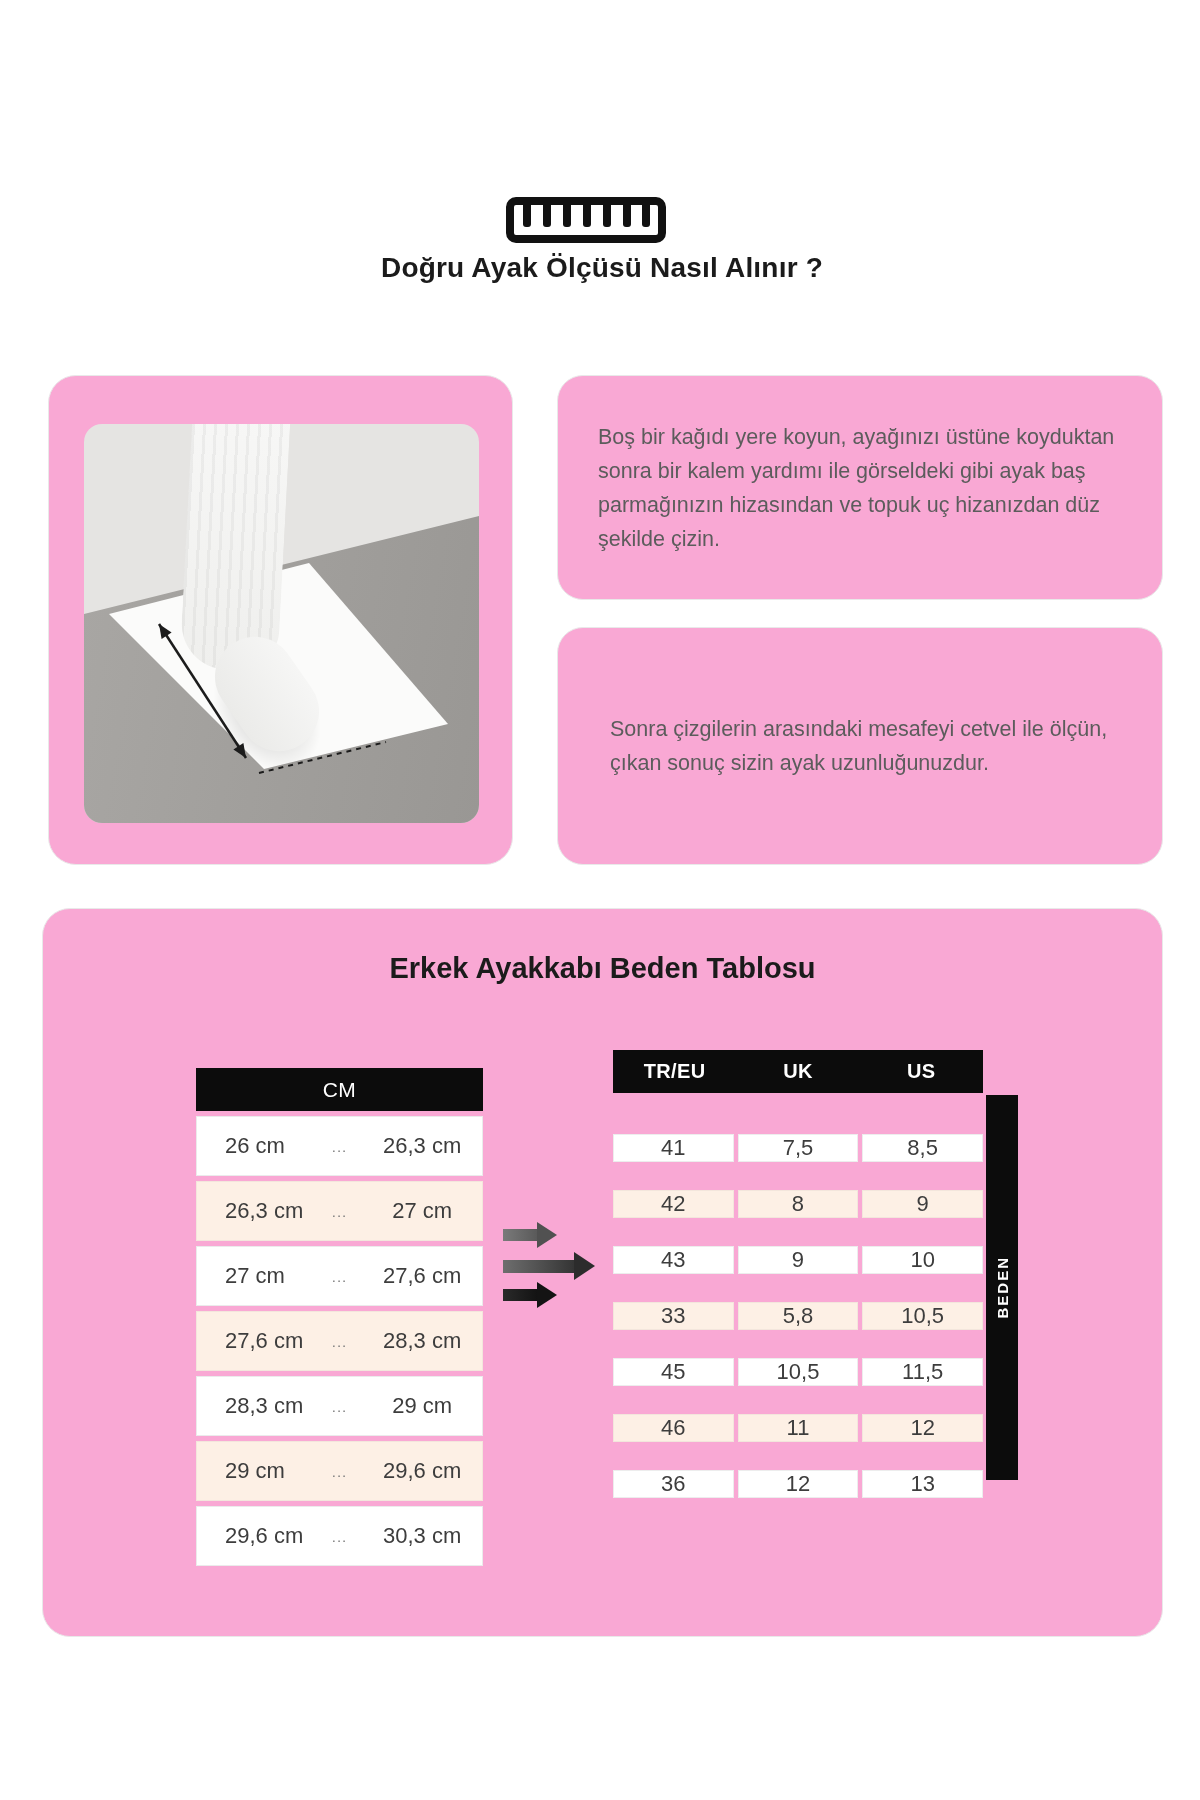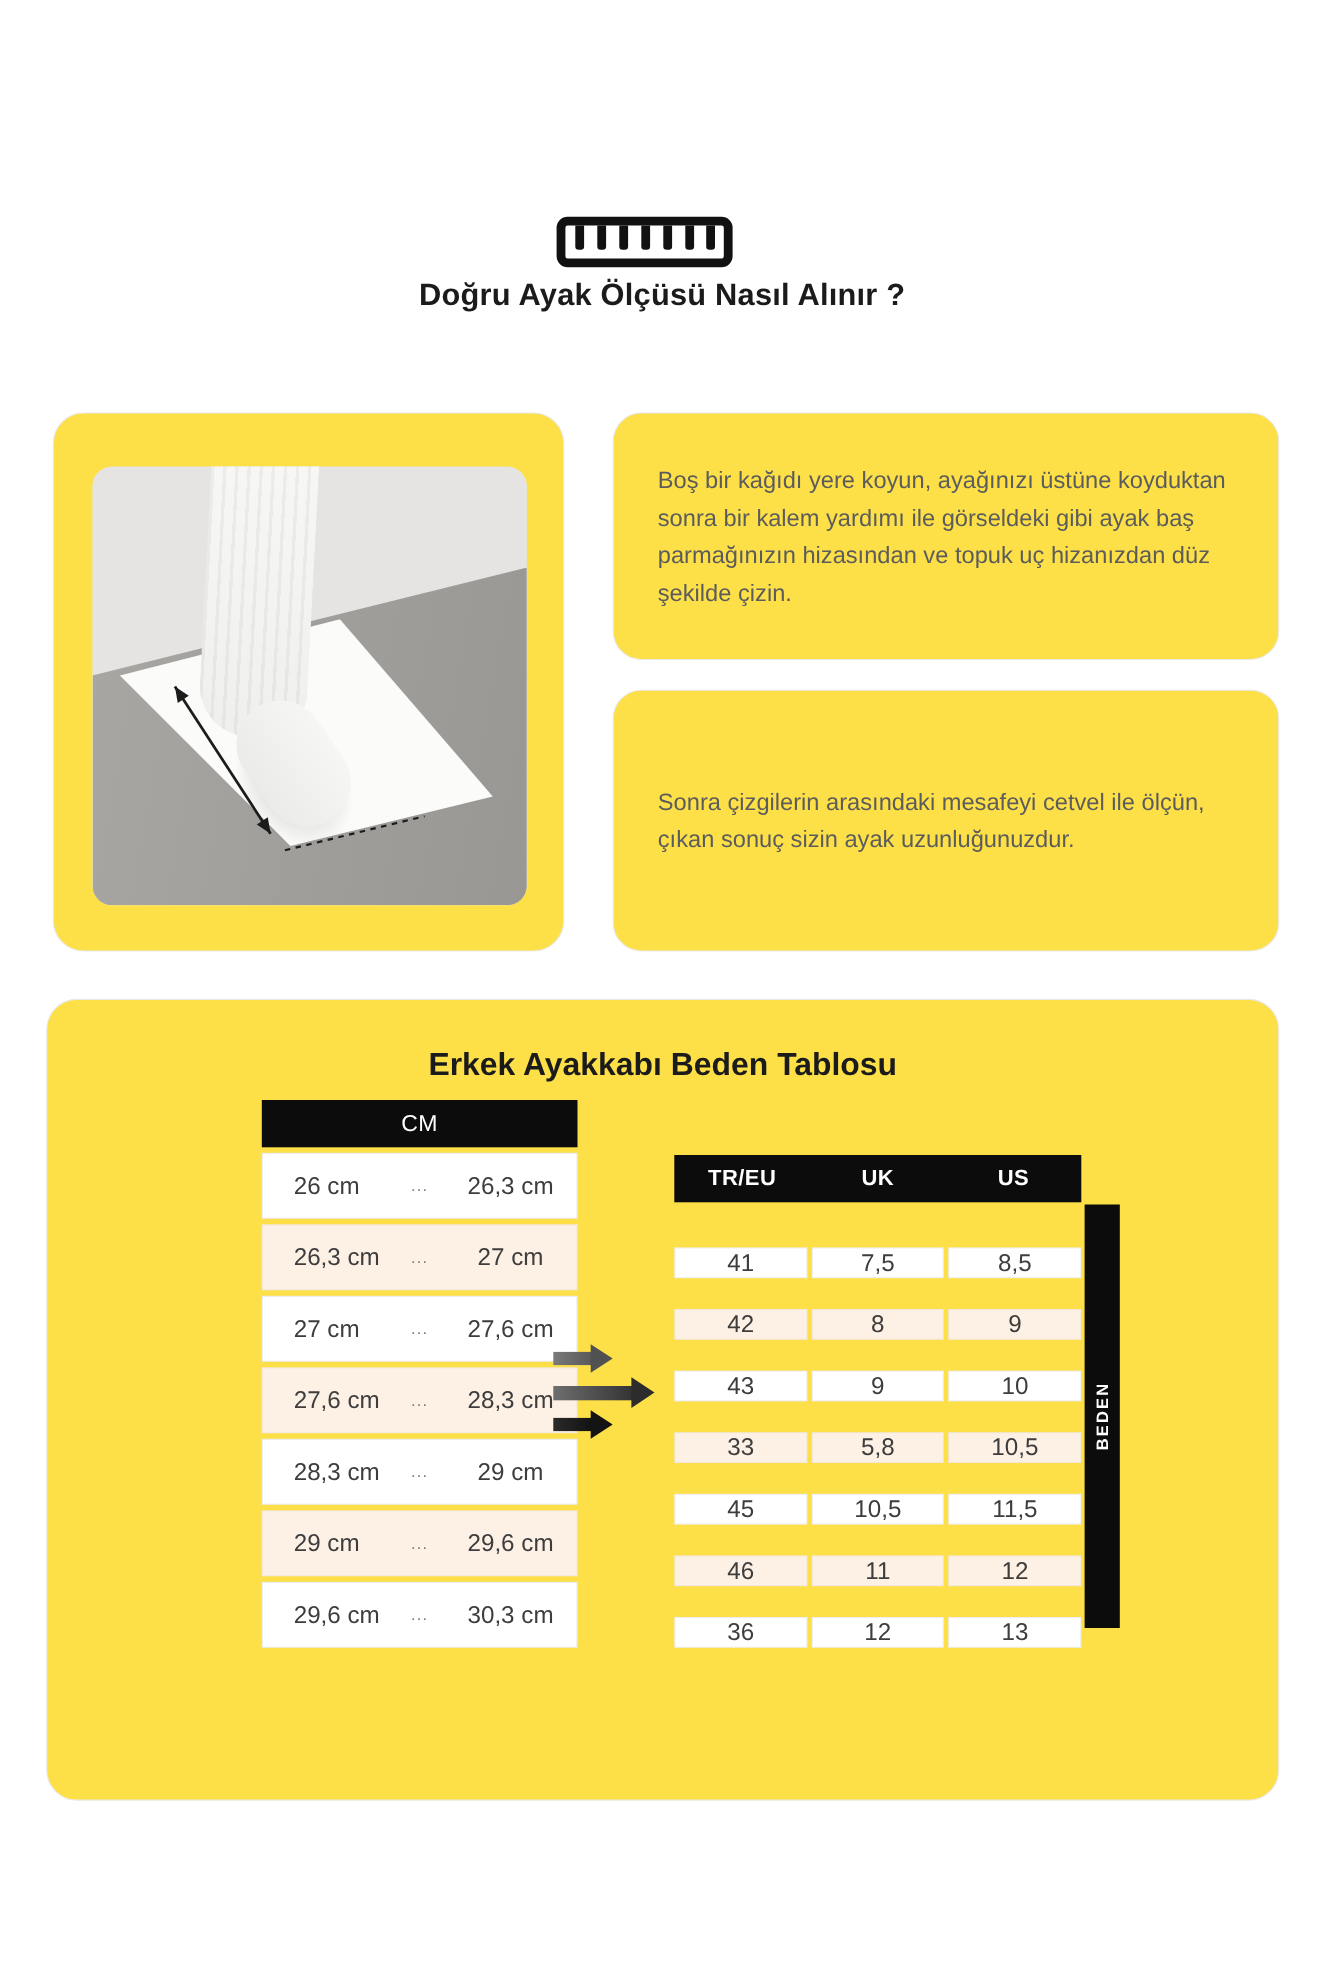--- a/index.html
+++ b/index.html
@@ -18,21 +18,21 @@
   .ruler .tick{position:absolute;top:0;width:8px;height:22px;background:#111;border-radius:0 0 3px 3px;}
   .ruler .tick:nth-child(1){left:9px;}  .ruler .tick:nth-child(2){left:29px;}
   .ruler .tick:nth-child(3){left:49px;} .ruler .tick:nth-child(4){left:69px;}
   .ruler .tick:nth-child(5){left:89px;} .ruler .tick:nth-child(6){left:109px;}
   .ruler .tick:nth-child(7){left:128px;}
 
   .main-title{position:absolute;left:0;top:252px;width:1204px;text-align:center;
     font-size:28px;font-weight:bold;color:var(--heading-text);letter-spacing:.2px;}
 
   
-  .card{position:absolute;background:#fde047;border:1px solid var(--card-border);border-radius:28px;}
+  .card{position:absolute;background:#f9a8d4;border:1px solid var(--card-border);border-radius:28px;}
   .photo-card{left:48px;top:375px;width:465px;height:490px;}
   .photo{position:absolute;left:35px;top:48px;width:395px;height:399px;border-radius:18px;
     overflow:hidden;background:#e5e4e2;}
   .photo .floor{position:absolute;left:0;top:0;width:395px;height:399px;
     background:linear-gradient(100deg,#a9a7a4,#999794);
     clip-path:polygon(0 190px,395px 92px,395px 399px,0 399px);}
   .photo .wall-corner{position:absolute;left:99px;top:-4px;width:3px;height:200px;
     background:rgba(0,0,0,.06);transform:rotate(11deg);transform-origin:bottom left;}
   .photo .paper{position:absolute;left:0;top:0;width:395px;height:399px;background:#fbfbfa;
     clip-path:polygon(25px 190px,225px 139px,364px 300px,180px 345px);}
@@ -43,31 +43,31 @@
       repeating-linear-gradient(90deg,rgba(0,0,0,.045) 0 3px,rgba(0,0,0,0) 3px 11px),
       linear-gradient(180deg,#f7f7f6,#efefed);
     border-radius:0 0 42px 46px;transform:rotate(3deg);}
   .photo .sock-foot{position:absolute;left:122px;top:230px;width:122px;height:80px;
     background:linear-gradient(180deg,#f6f6f5,#ebebe9);border-radius:42px;
     transform:rotate(55deg);transform-origin:center;}
   .photo .measure-svg{position:absolute;left:0;top:0;}
 
   .note{display:flex;align-items:center;border-radius:26px;}
   .note-1{left:557px;top:375px;width:606px;height:225px;}
-  .note-2{left:557px;top:627px;width:606px;height:238px;}
+  .note-2{left:557px;top:627px;width:606px;height:238px;padding-left:12px;}
   .note p{padding:0 40px;font-size:21.5px;line-height:34px;color:var(--body-text);}
 
   
   .table-card{left:42px;top:908px;width:1121px;height:729px;}
   .table-title{position:absolute;left:42px;top:952px;width:1121px;text-align:center;
     font-size:29px;font-weight:bold;color:var(--heading-text);}
 
   .thead{background:var(--table-header-bg);color:var(--table-header-text);height:43px;
     display:flex;align-items:center;font-size:21px;letter-spacing:.4px;}
-  .cm-table{position:absolute;left:196px;top:1000px;width:287px;margin-left:42px;}
+  .cm-table{position:absolute;left:196px;top:1068px;width:287px;}
   .cm-table .thead{justify-content:center;}
   .cm-row{display:grid;grid-template-columns:42% 16% 42%;align-items:center;height:60px;
     margin-top:5px;background:#fff;border:1px solid rgba(0,0,0,.08);
     font-size:22px;font-weight:400;color:var(--row-text);}
   .cm-row.alt{background:var(--row-alt-bg);border-color:rgba(0,0,0,.04);}
   .cm-row .c0{text-align:left;padding-left:28px;}
   .cm-row .c1{text-align:center;font-size:15px;color:#7c7c7c;letter-spacing:1px;}
   .cm-row .c2{text-align:center;}
 
   .intl-table{position:absolute;left:613px;top:1050px;width:370px;}

